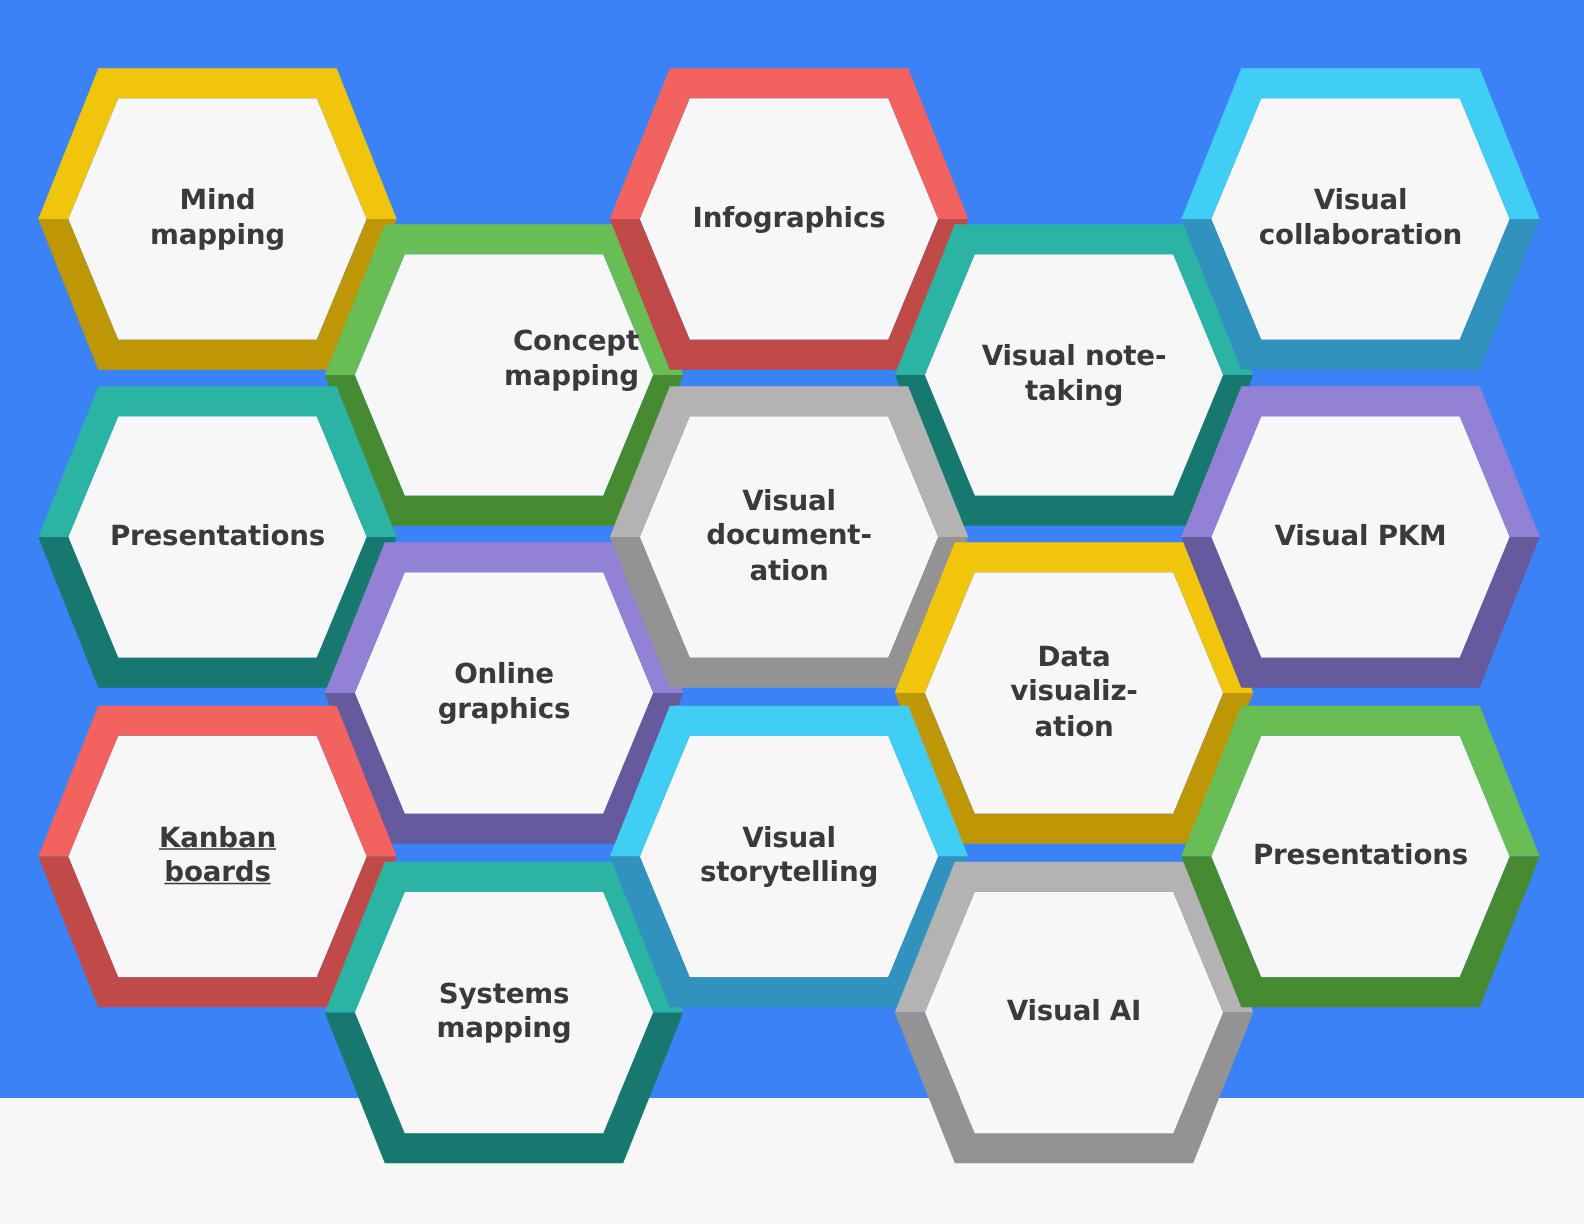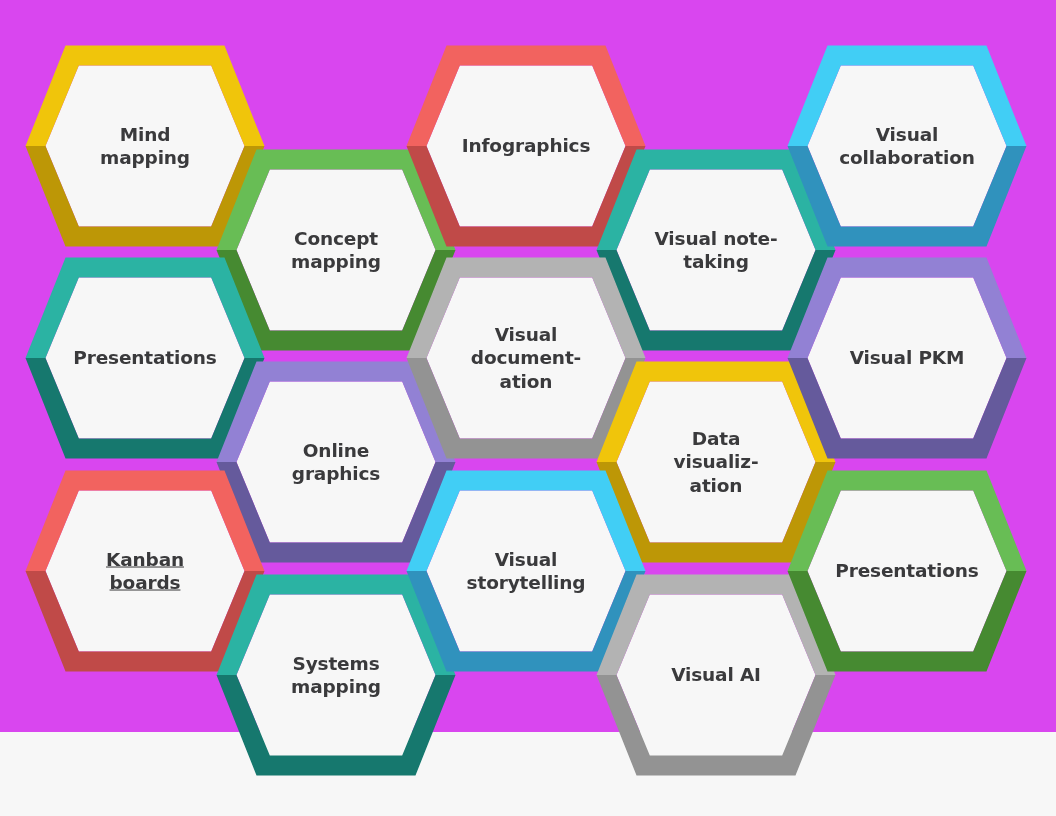--- a/index.html
+++ b/index.html
@@ -11,21 +11,21 @@
   body {
     width: 1056px;
     height: 816px;
     overflow: hidden;
     font-family: "DejaVu Sans", "Liberation Sans", sans-serif;
   }
   #board {
     position: relative;
     width: 1056px;
     height: 732px;
-    background: #d946ef;
+    background: #3b82f6;
   }
   #hexlayer {
     position: absolute;
     left: 0;
     top: 0;
     width: 1056px;
     height: 816px;
   }
   .hex-label {
     position: absolute;
@@ -194,21 +194,21 @@
         <polygon points="807.50,571.00 840.83,490.50 973.17,490.50 1006.50,571.00 973.17,651.50 840.83,651.50" fill="#f7f7f7"></polygon>
         <g clip-path="url(#clip-presentations)">
           <rect x="785.5" y="468.5" width="243" height="102.5" fill="#68bd55"></rect>
           <rect x="785.5" y="571" width="243" height="102.5" fill="#468a31"></rect>
         </g>
       </g>
     </svg>
   <div id="labellayer">
       <div class="hex-label" style="left: 145px; top: 146px; color: rgb(58, 58, 60);">Mind
 mapping</div>
-      <div class="hex-label" style="left: 336px; top: 250px; color: rgb(58, 58, 60);">Concept
+      <div class="hex-label" style="left: 336px; top: 240px; color: rgb(58, 58, 60); text-align: right;">Concept
 mapping</div>
       <div class="hex-label" style="left: 526px; top: 146px; color: rgb(58, 58, 60);">Infographics</div>
       <div class="hex-label" style="left: 716px; top: 250px; color: rgb(58, 58, 60);">Visual note-
 taking</div>
       <div class="hex-label" style="left: 907px; top: 146px; color: rgb(58, 58, 60);">Visual
 collaboration</div>
       <div class="hex-label" style="left: 145px; top: 358px; color: rgb(58, 58, 60);">Presentations</div>
       <div class="hex-label" style="left: 336px; top: 462px; color: rgb(58, 58, 60);">Online
 graphics</div>
       <div class="hex-label" style="left: 526px; top: 358px; color: rgb(58, 58, 60);">Visual

